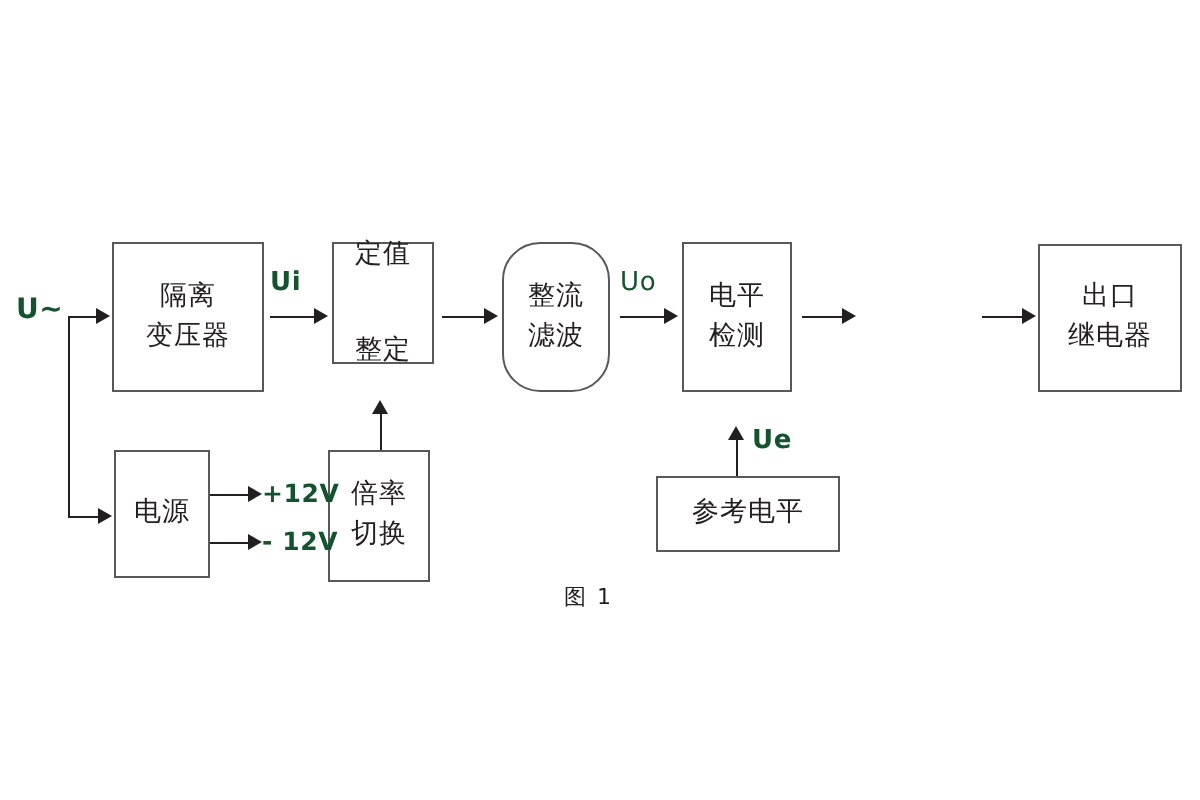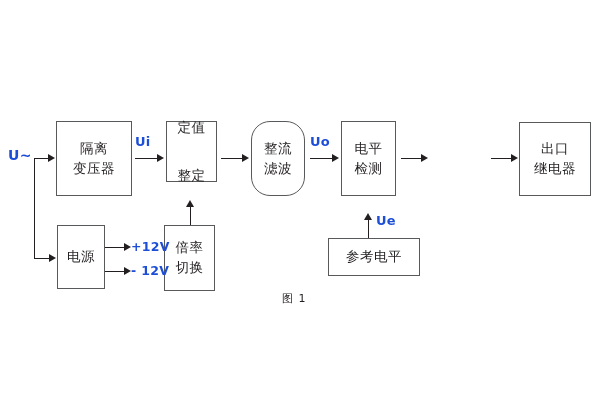--- a/index.html
+++ b/index.html
@@ -32,21 +32,21 @@
     font-size: 13.5px;
     line-height: 1.45;
     letter-spacing: 0.5px;
   }
   .box .line {
     display: block;
     white-space: nowrap;
   }
   .lbl {
     position: absolute;
-    color: #1d4ed8;
+    color: #14532d;
     font-size: 13px;
     white-space: nowrap;
     letter-spacing: 0.3px;
   }
   .lbl-small {
     font-size: 12.5px;
   }
   
   .hline {
     position: absolute;
@@ -138,21 +138,21 @@
     <span class="line">切换</span>
   </div>
 
   <div class="lbl" style="left:135px; top:134px; font-weight:600;">Ui</div>
   <div class="hline" style="left:135px; top:158px; width:23px;"></div>
   <div class="arrow-r" style="left:157px; top:154px;"></div>
 
   <div class="hline" style="left:221px; top:158px; width:22px;"></div>
   <div class="arrow-r" style="left:242px; top:154px;"></div>
 
-  <div class="lbl" style="left:310px; top:134px; font-weight:700;">Uo</div>
+  <div class="lbl" style="left:310px; top:134px; font-weight:400;">Uo</div>
   <div class="hline" style="left:310px; top:158px; width:23px;"></div>
   <div class="arrow-r" style="left:332px; top:154px;"></div>
 
   <div class="hline" style="left:401px; top:158px; width:21px;"></div>
   <div class="arrow-r" style="left:421px; top:154px;"></div>
 
   <div class="hline" style="left:491px; top:158px; width:21px;"></div>
   <div class="arrow-r" style="left:511px; top:154px;"></div>
 
   <div class="vline" style="left:190px; top:206px; height:19px;"></div>

